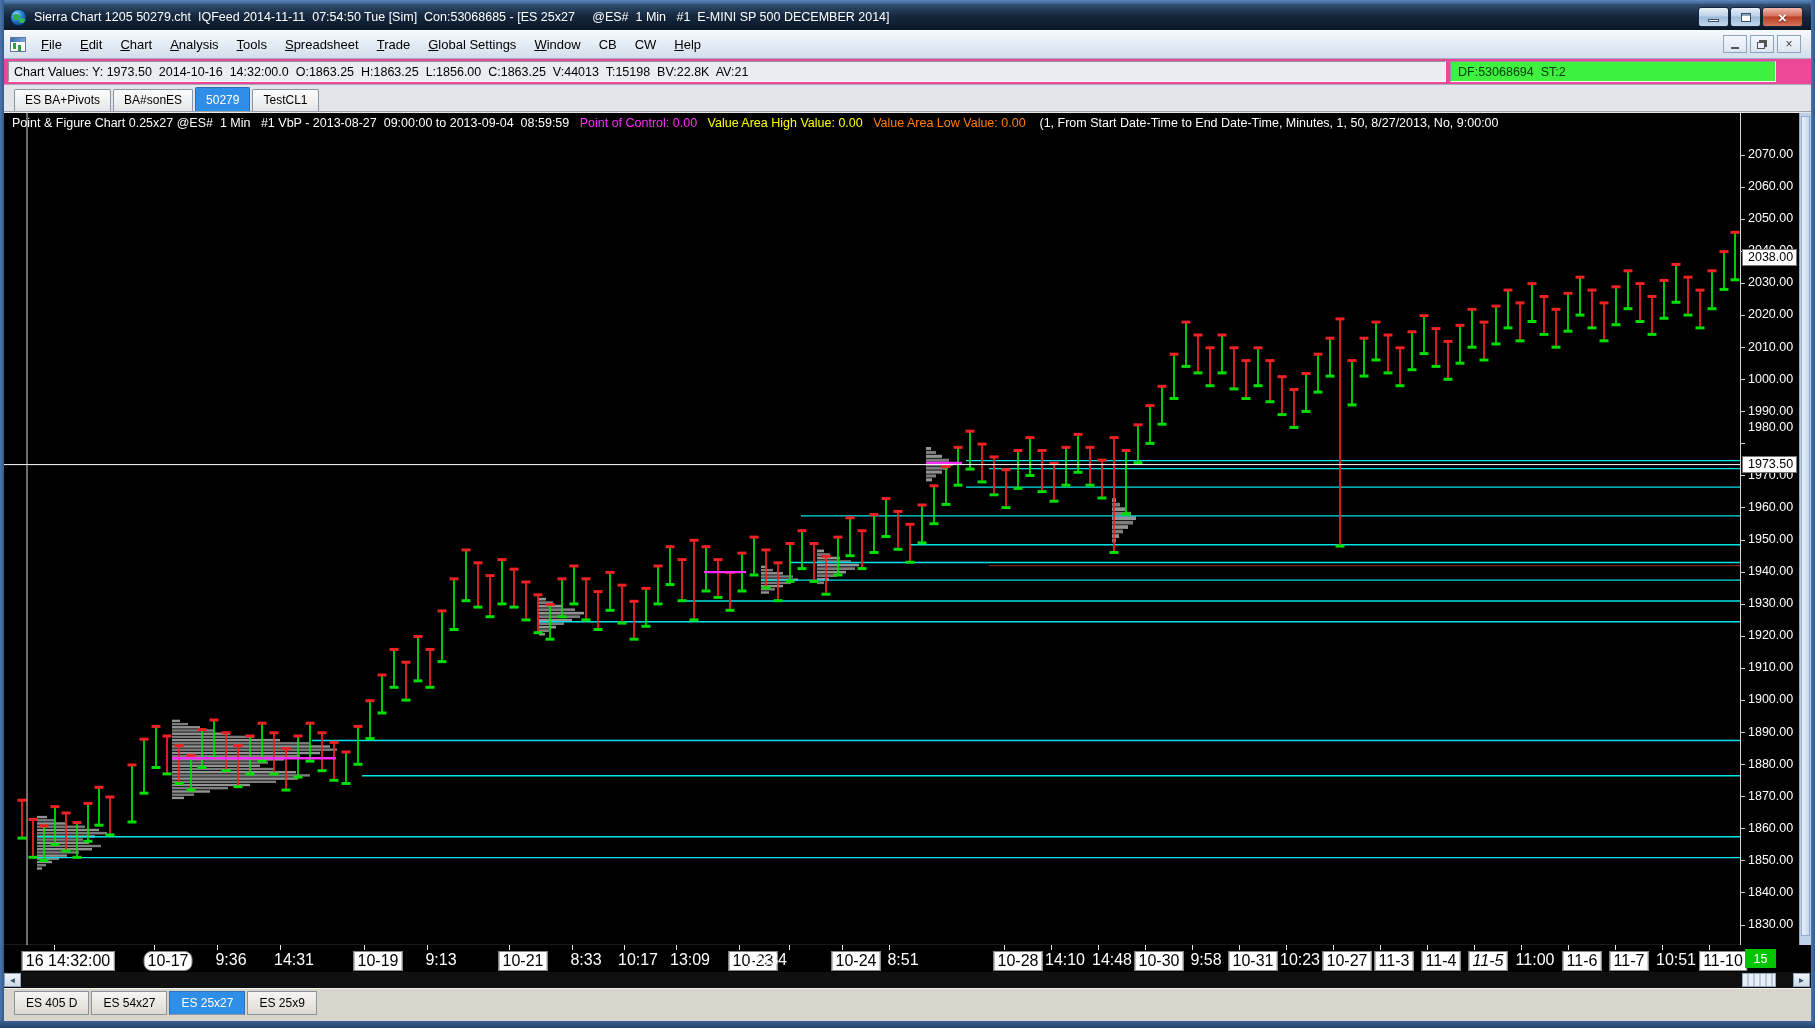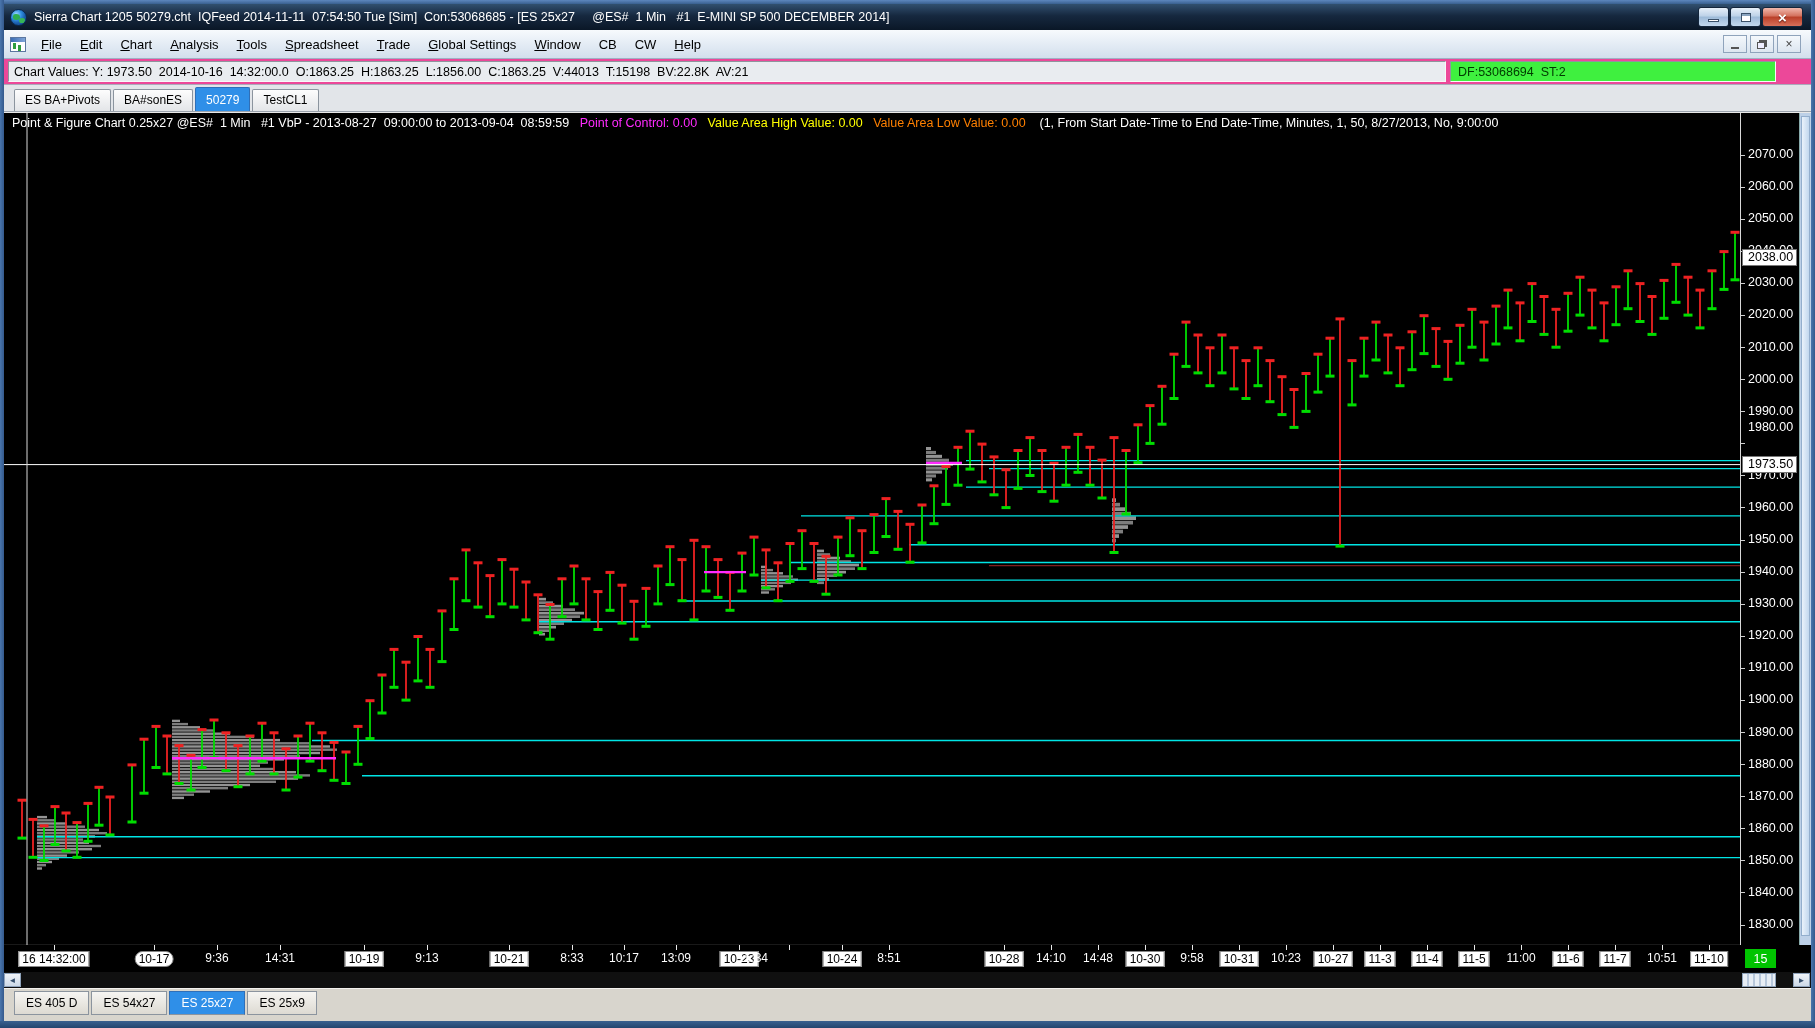--- a/index.html
+++ b/index.html
@@ -81,21 +81,21 @@
   .pbox { position:absolute; left:1px; width:55px; height:17px; background:#fff; color:#000; font-size:12.5px;
     border:1px solid #777; display:flex; align-items:center; padding-left:5px; z-index:6;}
 
   
   #vscroll { position:absolute; left:1795px; top:0; width:12px; height:833px; background:#bdd0e7; border-left:1px solid #8aa; }
   #vthumb { position:absolute; left:1px; top:3px; width:9px; height:820px; background:linear-gradient(90deg,#eaf2fb,#c2d7ee); border:1px solid #93aecd; }
 
   
   #timeaxis { top:945px; height:27px; background:#000; }
   .ttick { position:absolute; top:0; width:1px; height:5px; background:#e8e8e8; }
-  .tlabel { position:absolute; top:6px; color:#fff; font-size:12px; white-space:pre; transform:translateX(-50%); }
+  .tlabel { position:absolute; top:6px; color:#fff; font-size:16px; white-space:pre; transform:translateX(-50%);margin-left:14px; }
   .tlabel.boxed { background:#fff; color:#000; padding:0 3px; border:1px solid #888; }
   #session-badge { position:absolute; left:1741px; top:4px; width:31px; height:19px; background:#00c400;
     color:#fff; font-size:12.5px; display:flex; align-items:center; justify-content:center; }
 
   
   #hscroll { top:972px; height:16px; background:#101010; }
   .hbtn { position:absolute; top:1px; width:17px; height:14px; background:linear-gradient(180deg,#f0f4f9,#cdd9e7);
     border:1px solid #8fa3bb; color:#36506e; font-size:8px; display:flex; align-items:center; justify-content:center; }
   #hthumb { position:absolute; left:1738px; top:1px; width:34px; height:14px; border:1px solid #8fa3bb;
     background:repeating-linear-gradient(90deg,#e8eef6 0 4px,#b8c8dc 4px 6px); }
@@ -740,21 +740,21 @@
         <div class="plabel" style="top: 98.1667px;">2050.00</div>
         <div class="ptick" style="top: 137.75px;"></div>
         <div class="plabel" style="top: 130.25px;">2040.00</div>
         <div class="ptick" style="top: 169.833px;"></div>
         <div class="plabel" style="top: 162.333px;">2030.00</div>
         <div class="ptick" style="top: 201.917px;"></div>
         <div class="plabel" style="top: 194.417px;">2020.00</div>
         <div class="ptick" style="top: 234px;"></div>
         <div class="plabel" style="top: 226.5px;">2010.00</div>
         <div class="ptick" style="top: 266.083px;"></div>
-        <div class="plabel" style="top: 258.583px;">2000.00</div>
+        <div class="plabel" style="top: 258.583px;">1000.00</div>
         <div class="ptick" style="top: 298.167px;"></div>
         <div class="plabel" style="top: 290.667px;">1990.00</div>
         <div class="ptick" style="top: 330.25px;"></div>
         <div class="plabel" style="top: 307px;">1980.00</div>
         <div class="ptick" style="top: 362.333px;"></div>
         <div class="plabel" style="top: 354.833px;">1970.00</div>
         <div class="ptick" style="top: 394.417px;"></div>
         <div class="plabel" style="top: 386.917px;">1960.00</div>
         <div class="ptick" style="top: 426.5px;"></div>
         <div class="plabel" style="top: 419px;">1950.00</div>
@@ -833,21 +833,21 @@
       <div class="tlabel boxed" style="left: 1235px;">10-31</div>
       <div class="ttick" style="left: 1282px;"></div>
       <div class="tlabel" style="left: 1282px;">10:23</div>
       <div class="ttick" style="left: 1329px;"></div>
       <div class="tlabel boxed" style="left: 1329px;">10-27</div>
       <div class="ttick" style="left: 1376px;"></div>
       <div class="tlabel boxed" style="left: 1376px;">11-3</div>
       <div class="ttick" style="left: 1423px;"></div>
       <div class="tlabel boxed" style="left: 1423px;">11-4</div>
       <div class="ttick" style="left: 1470px;"></div>
-      <div class="tlabel boxed" style="left: 1470px;">11-5</div>
+      <div class="tlabel boxed" style="left: 1470px; font-style: italic;">11-5</div>
       <div class="ttick" style="left: 1517px;"></div>
       <div class="tlabel" style="left: 1517px;">11:00</div>
       <div class="ttick" style="left: 1564px;"></div>
       <div class="tlabel boxed" style="left: 1564px;">11-6</div>
       <div class="ttick" style="left: 1611px;"></div>
       <div class="tlabel boxed" style="left: 1611px;">11-7</div>
       <div class="ttick" style="left: 1658px;"></div>
       <div class="tlabel" style="left: 1658px;">10:51</div>
       <div class="ttick" style="left: 1705px;"></div>
       <div class="tlabel boxed" style="left: 1705px;">11-10</div>

